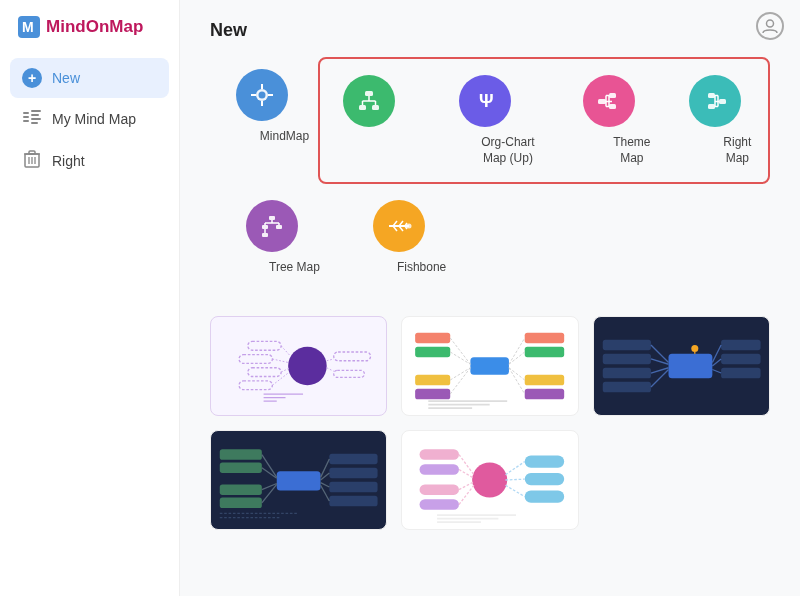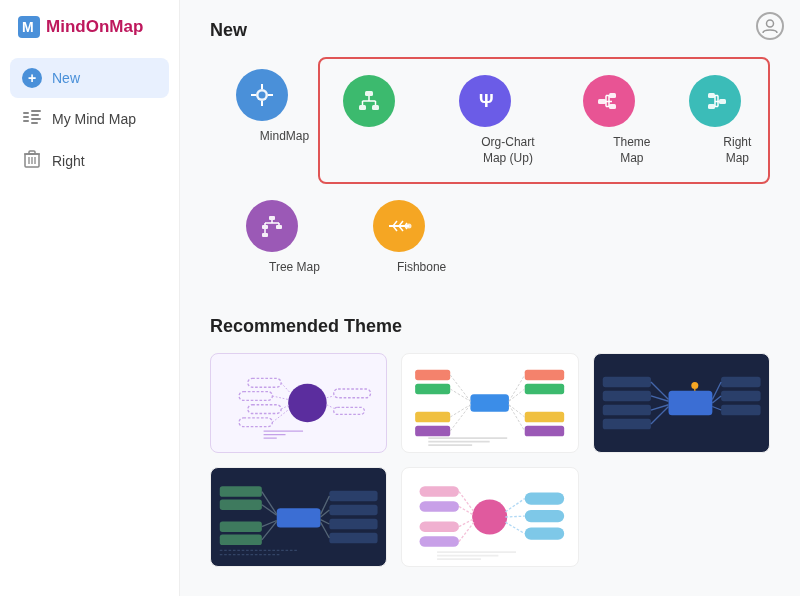--- a/index.html
+++ b/index.html
@@ -321,21 +321,20 @@
             <line x1="20" y1="14" x2="22" y2="17" stroke="white" stroke-width="1.5"></line>
           </svg>
         </div>
         <div class="map-card-label">Fishbone</div>
       </div>
     </div>
 
   </div>
 
   <div class="new-section">
-    <div class="section-title">Recommended Theme</div>
     <div class="theme-grid">
 
       <div class="theme-card" style="background:#f8f5ff; border:1px solid #e0d0f0;">
         <svg viewBox="0 0 200 100" xmlns="http://www.w3.org/2000/svg">
 
           <circle cx="110" cy="50" r="22" fill="#5b2d9e"></circle>
 
           <rect x="42" y="22" width="38" height="10" rx="5" fill="none" stroke="#c4a0e8" stroke-width="1.5" stroke-dasharray="3,2"></rect>
           <rect x="32" y="37" width="38" height="10" rx="5" fill="none" stroke="#c4a0e8" stroke-width="1.5" stroke-dasharray="3,2"></rect>
           <rect x="42" y="52" width="38" height="10" rx="5" fill="none" stroke="#c4a0e8" stroke-width="1.5" stroke-dasharray="3,2"></rect>

